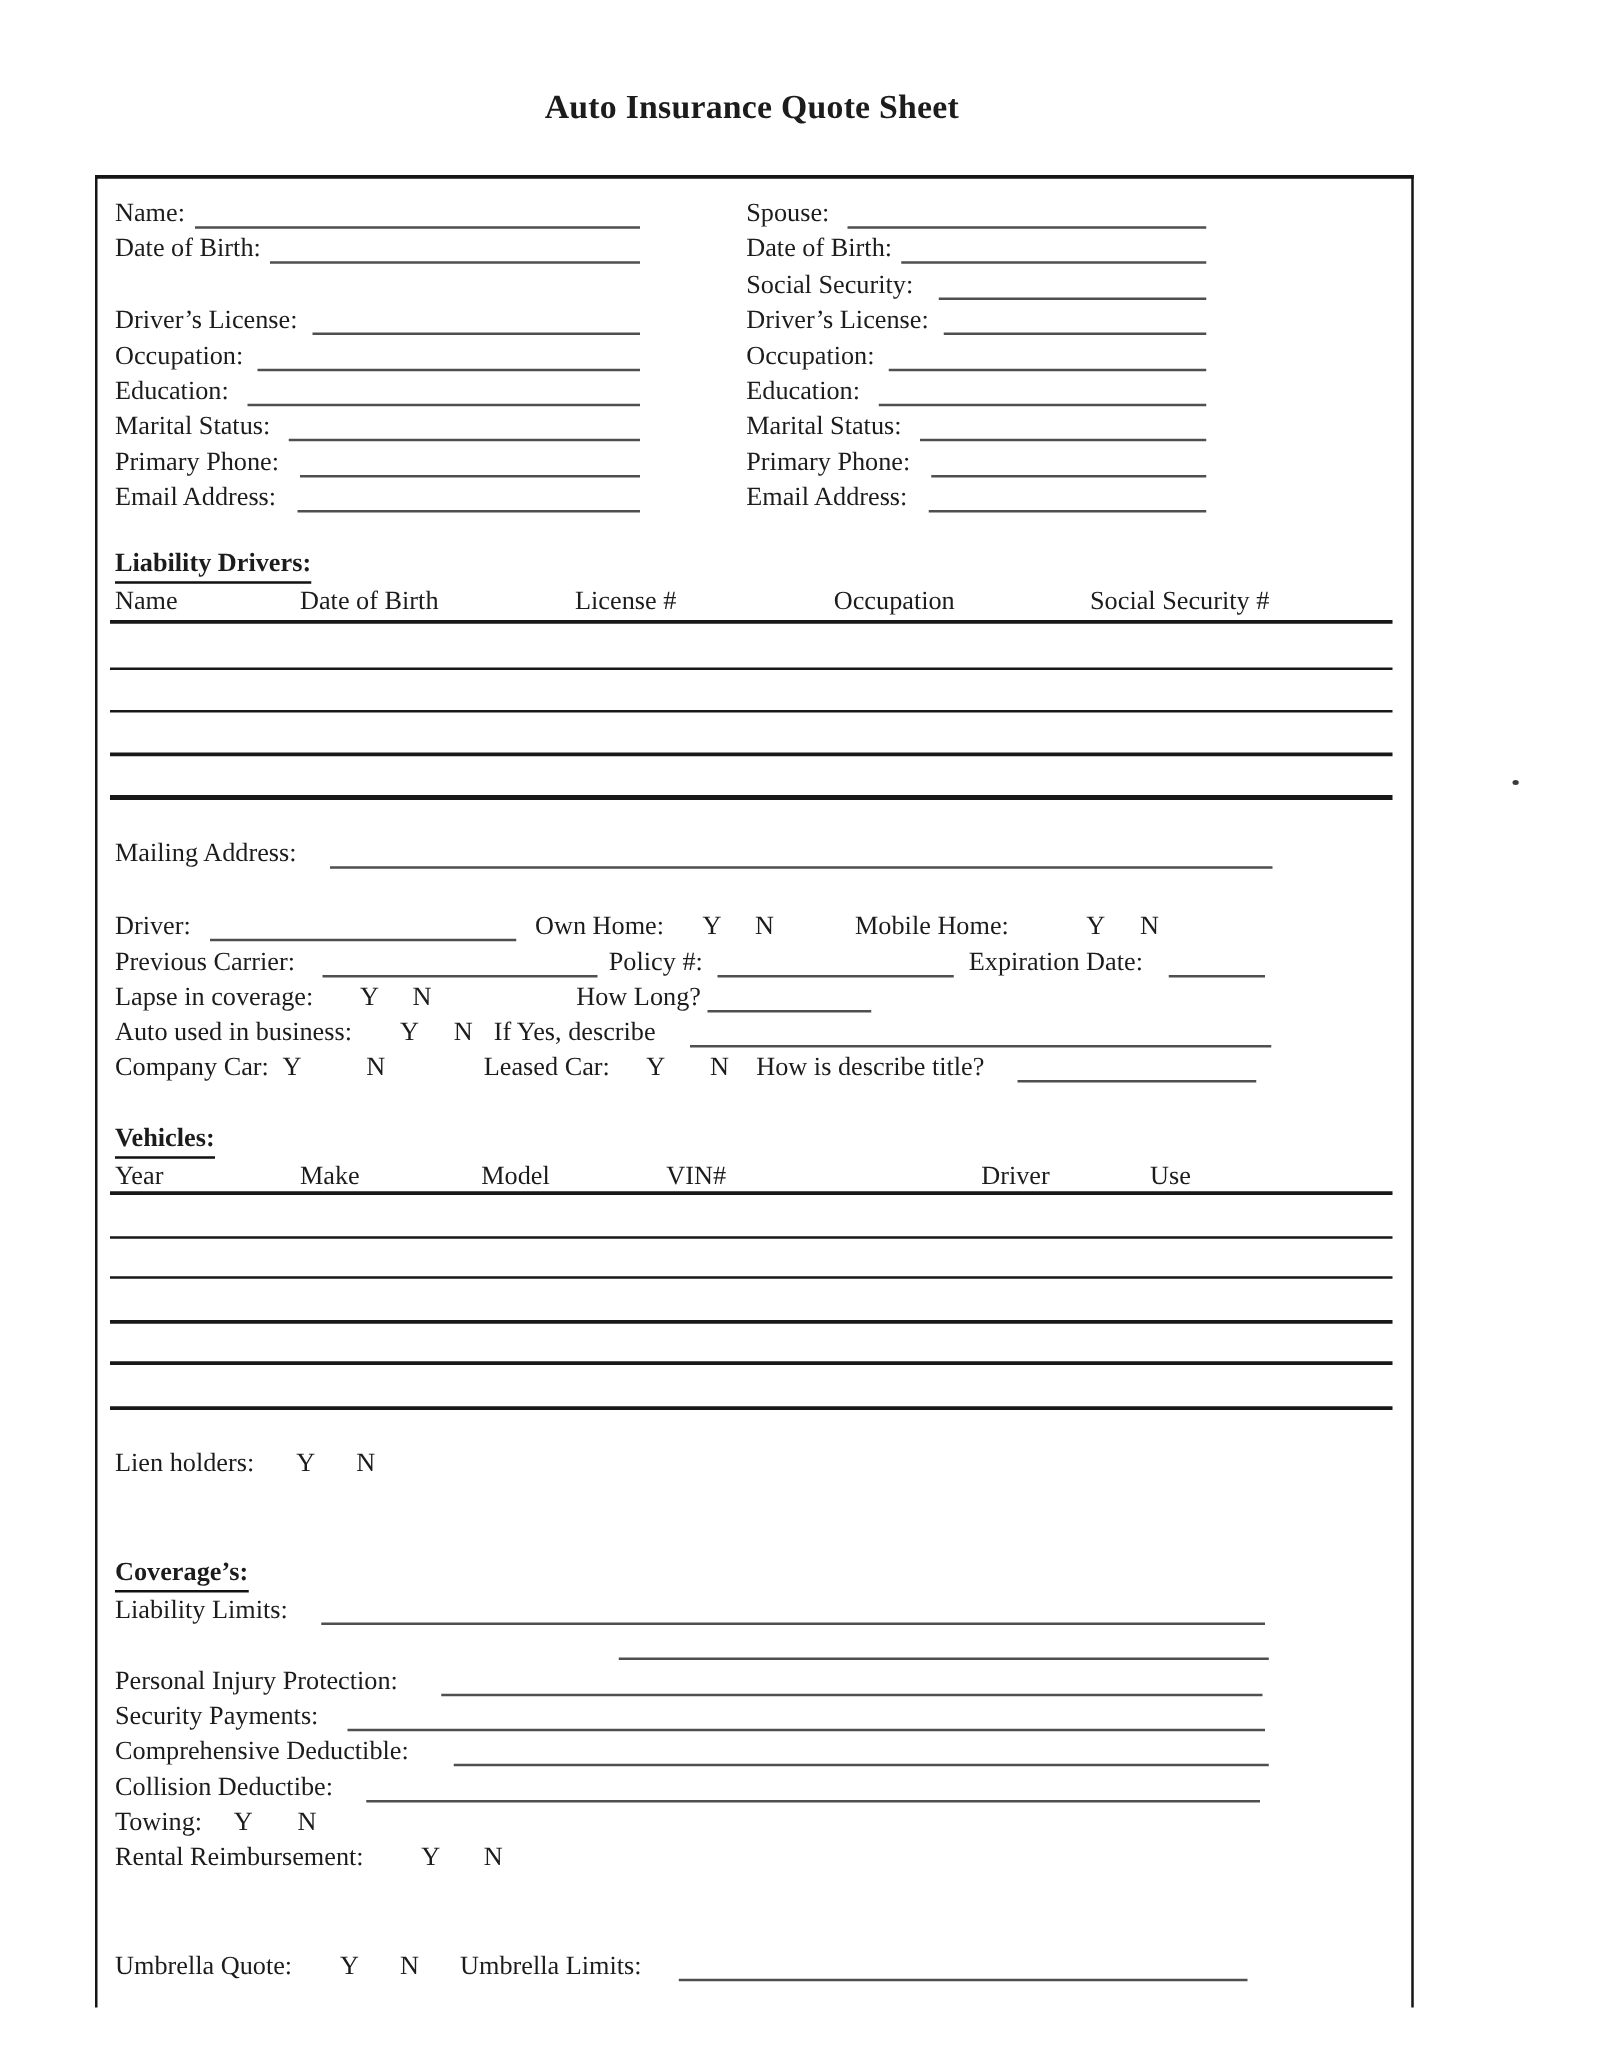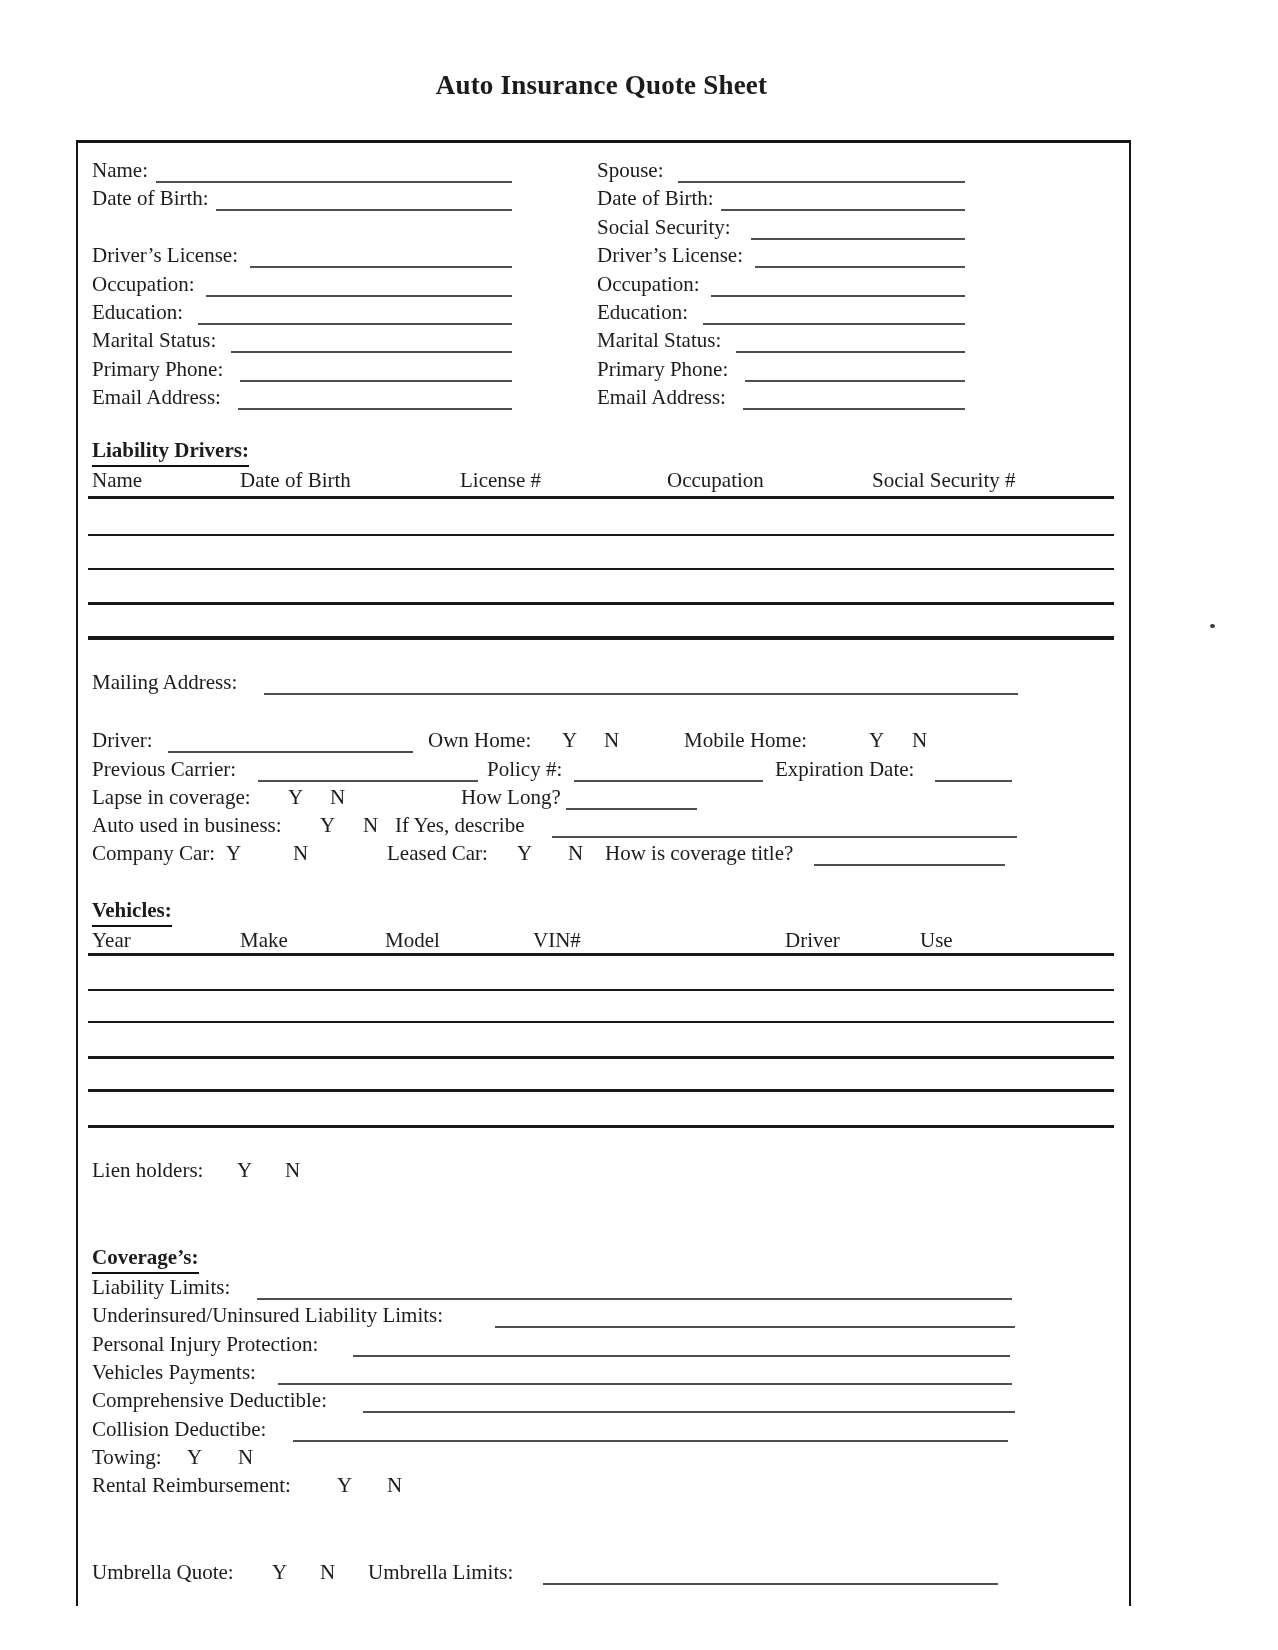--- a/index.html
+++ b/index.html
@@ -147,21 +147,21 @@
     <span class="at" style="left:303px">If Yes, describe</span>
     <div class="ln" style="left:460px;width:465px"></div>
   </div>
   <div class="r" style="left:92px;top:839px;width:933px">
     <span class="lbl">Company Car:</span>
     <span class="at" style="left:134px">Y</span>
     <span class="at" style="left:201px">N</span>
     <span class="at" style="left:295px">Leased Car:</span>
     <span class="at" style="left:425px">Y</span>
     <span class="at" style="left:476px">N</span>
-    <span class="at" style="left:513px">How is coverage title?</span>
+    <span class="at" style="left:513px">How is describe title?</span>
     <div class="ln" style="left:722px;width:191px"></div>
   </div>
 
   <div class="r" style="left:92px;top:926px;width:933px">
     <span class="at" style="left:0">Year</span>
     <span class="at" style="left:148px">Make</span>
     <span class="at" style="left:293px">Model</span>
     <span class="at" style="left:441px">VIN#</span>
     <span class="at" style="left:693px">Driver</span>
     <span class="at" style="left:828px">Use</span>
@@ -183,29 +183,28 @@
   </div>
 
   <div class="r" style="left:92px;top:1243px;width:933px">
     <span class="hd">Coverage’s:</span>
   </div>
   <div class="r" style="left:92px;top:1273px;width:933px">
     <span class="lbl">Liability Limits:</span>
     <div class="ln" style="left:165px;width:755px"></div>
   </div>
   <div class="r" style="left:92px;top:1301px;width:933px">
-    <span class="lbl">Underinsured/Uninsured Liability Limits:</span>
     <div class="ln" style="left:403px;width:520px"></div>
   </div>
   <div class="r" style="left:92px;top:1330px;width:933px">
     <span class="lbl">Personal Injury Protection:</span>
     <div class="ln" style="left:261px;width:657px"></div>
   </div>
   <div class="r" style="left:92px;top:1358px;width:933px">
-    <span class="lbl">Vehicles Payments:</span>
+    <span class="lbl">Security Payments:</span>
     <div class="ln" style="left:186px;width:734px"></div>
   </div>
   <div class="r" style="left:92px;top:1386px;width:933px">
     <span class="lbl">Comprehensive Deductible:</span>
     <div class="ln" style="left:271px;width:652px"></div>
   </div>
   <div class="r" style="left:92px;top:1415px;width:933px">
     <span class="lbl">Collision Deductibe:</span>
     <div class="ln" style="left:201px;width:715px"></div>
   </div>

